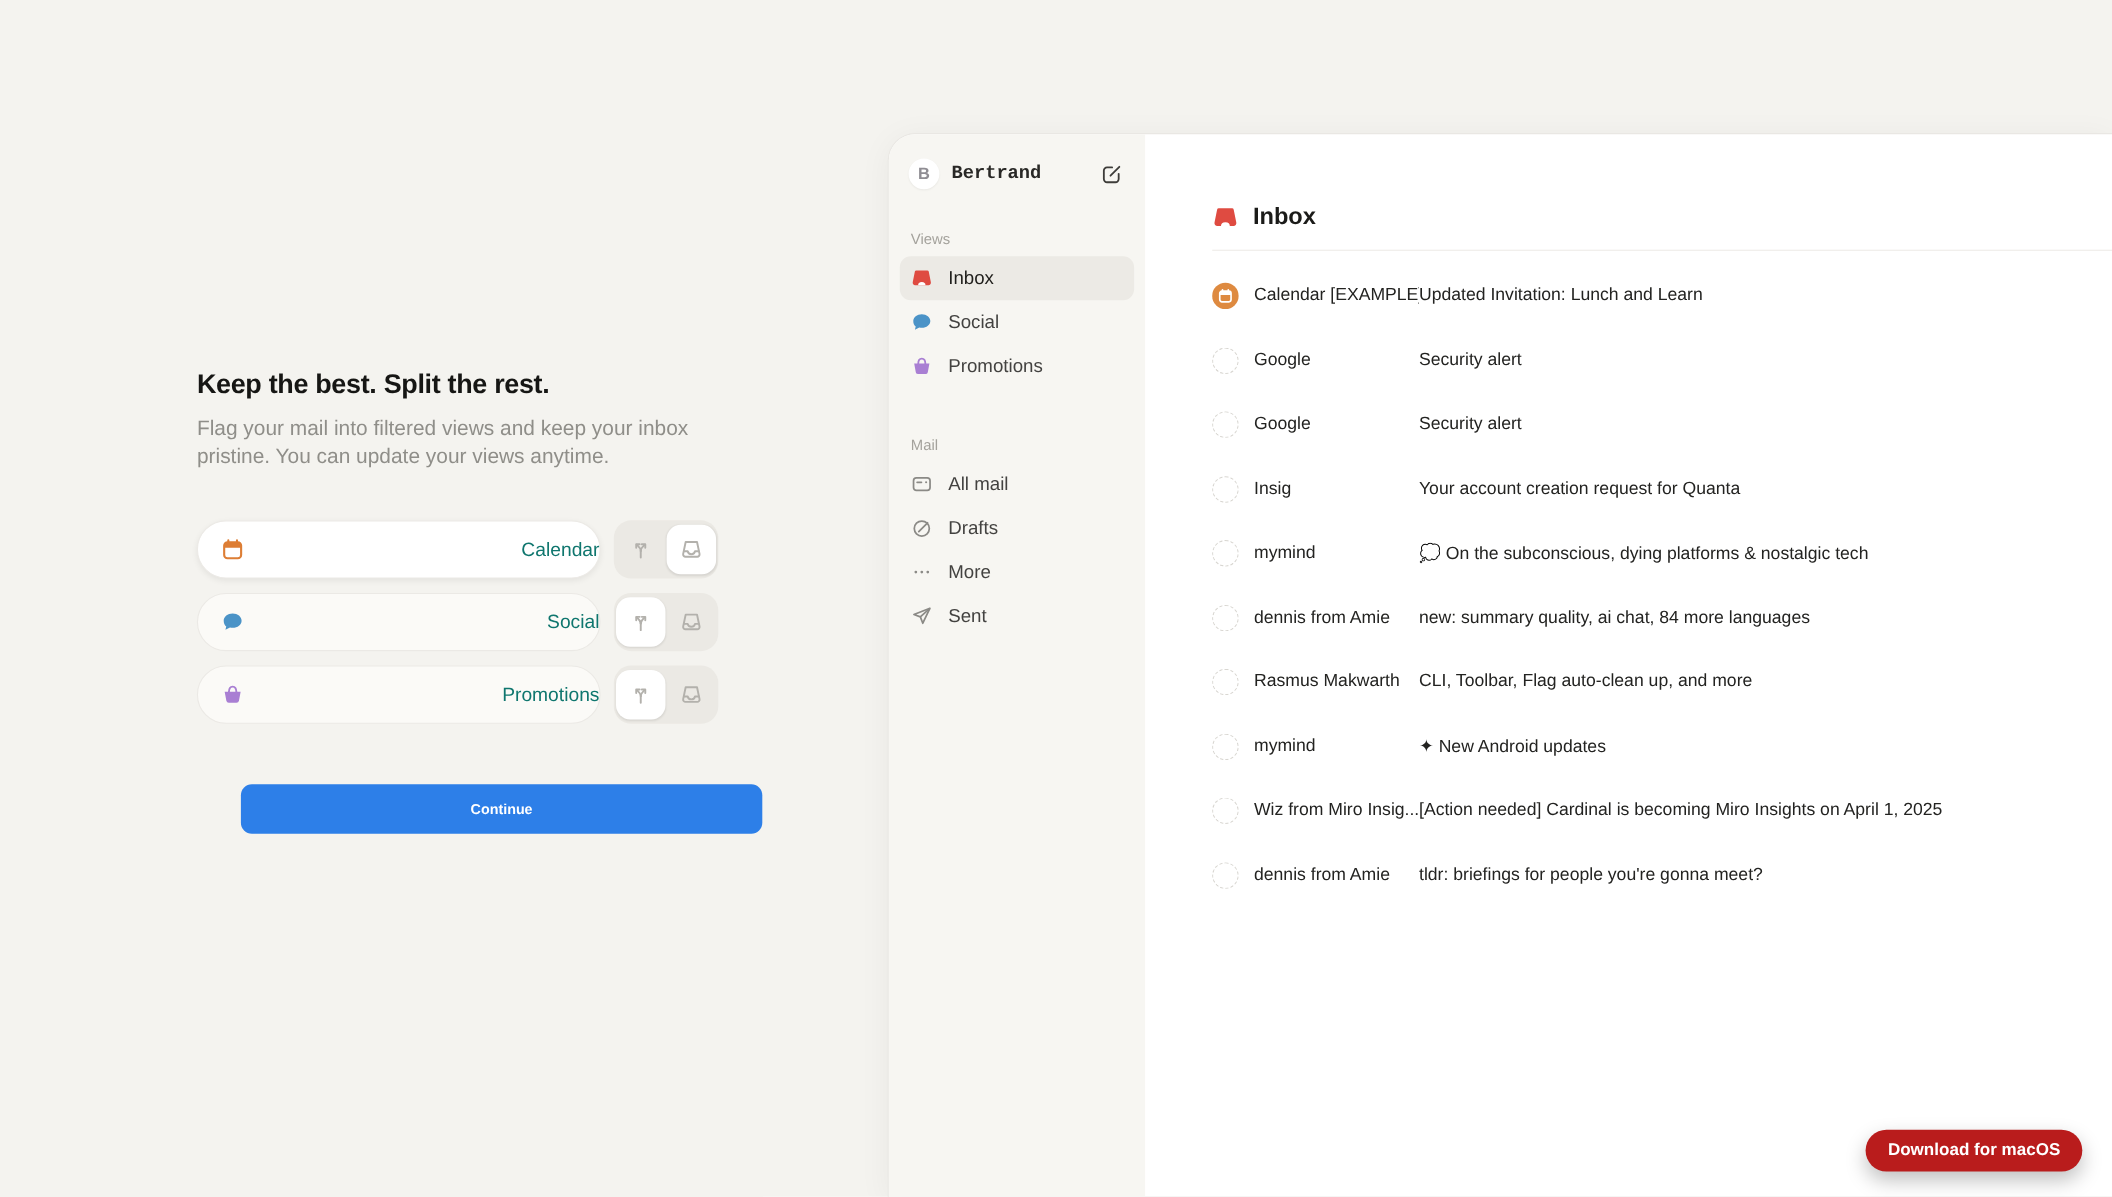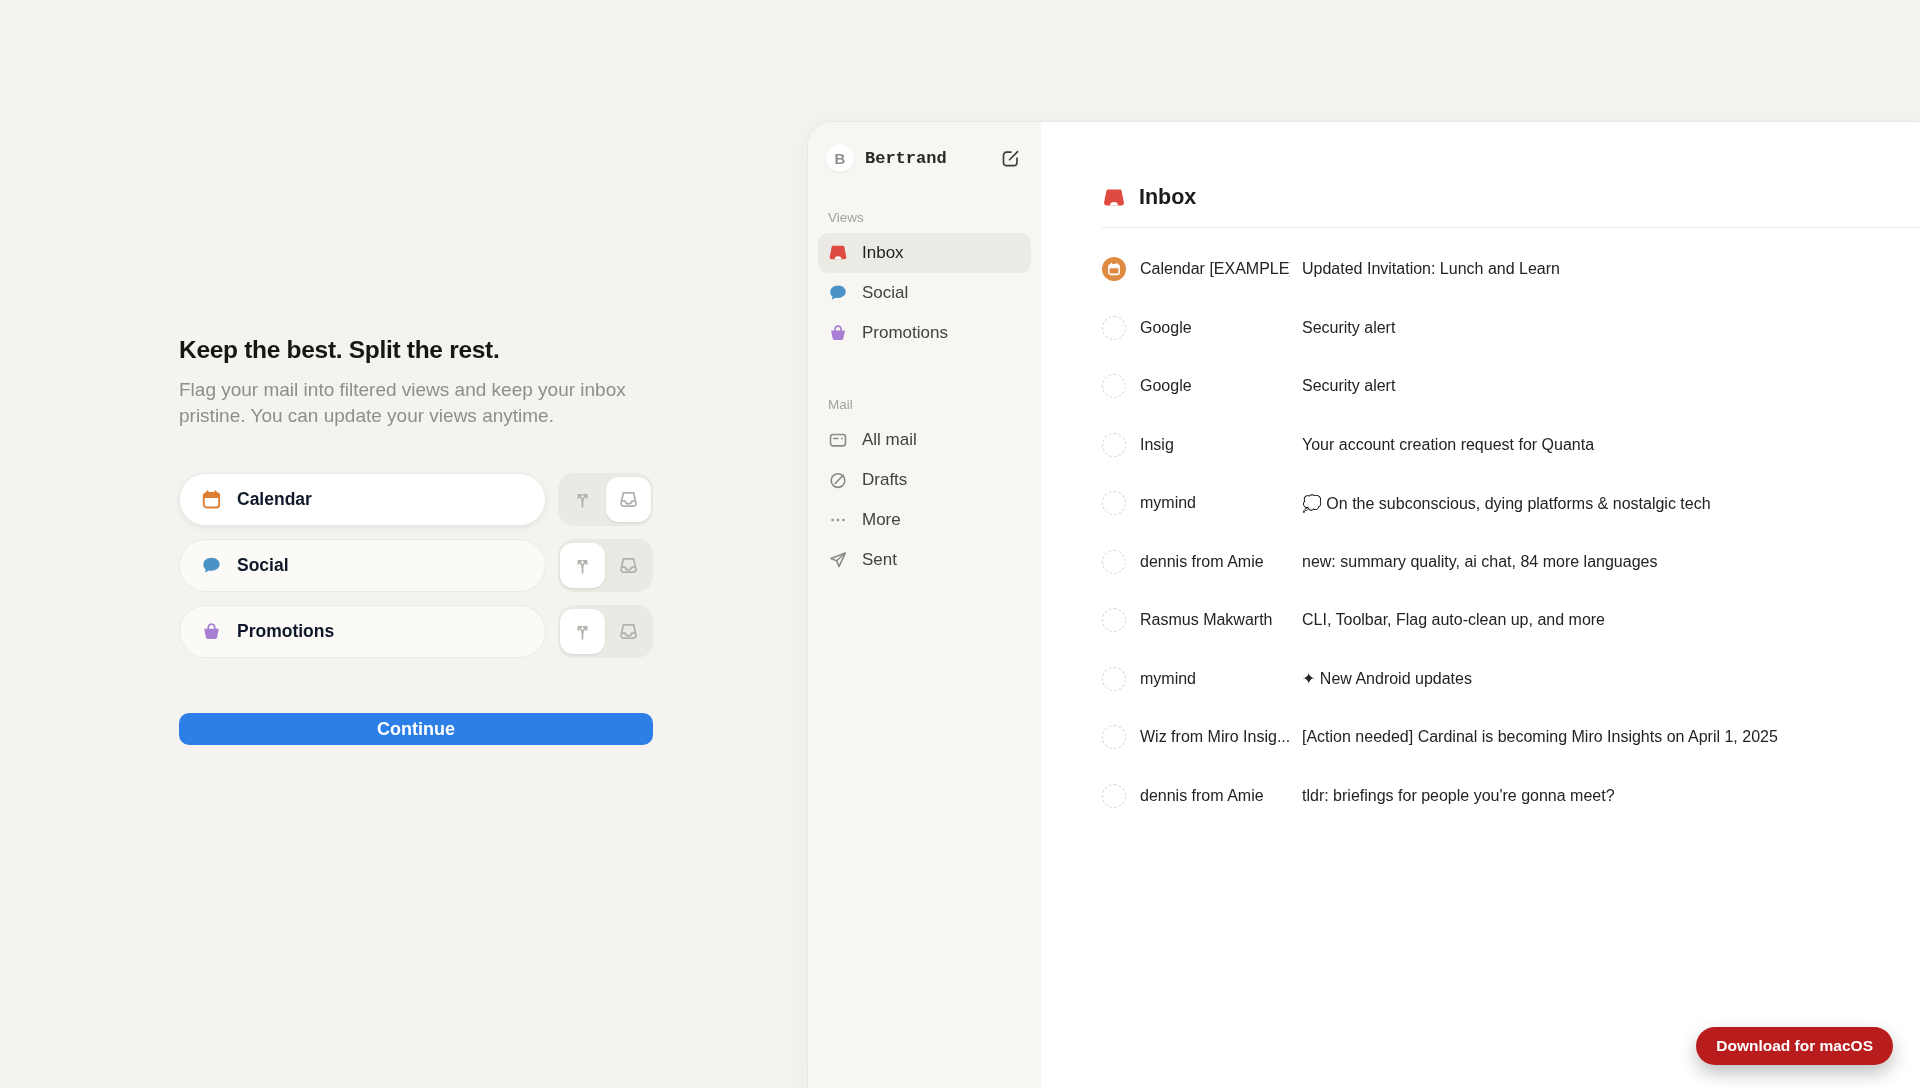--- a/index.html
+++ b/index.html
@@ -13,40 +13,40 @@
 
   
   .onboarding { position:absolute; left:179px; top:336px; width:474px; }
   .ob-title { font-size:24.5px; font-weight:700; color:#161614; margin:0 0 13px; letter-spacing:-0.3px; }
   .ob-subtitle { font-size:19px; line-height:26px; color:#8f8e89; margin:0 0 44px; width:452px; }
   .view-row { display:flex; align-items:center; gap:12px; margin-bottom:13px; }
   .pill {
     width:368px; height:53px; border-radius:27px;
     background:#fbfaf7; border:1px solid #ebe9e5;
     display:flex; align-items:center; padding-left:21px; gap:15px;
-    font-size:17.5px; font-weight:700; color:#0f172a; cursor:pointer;
+    font-size:17.5px; font-weight:400; color:#0f766e; cursor:pointer;justify-content:space-between;
   }
   .pill.white { background:#ffffff; border-color:#eceae6; box-shadow:0 2px 6px rgba(0,0,0,.07); }
   .pill .p-icon { width:21px; height:21px; display:flex; }
   .toggle {
     width:95px; height:53px; border-radius:16px; background:#ebe9e4;
     display:flex; align-items:center; justify-content:center; gap:1px; flex-shrink:0;
   }
   .seg {
     width:45px; height:45px; border-radius:13px;
     display:flex; align-items:center; justify-content:center;
     color:#b3b1ac; cursor:pointer;
   }
   .seg.selected { background:#ffffff; box-shadow:0 1px 2px rgba(0,0,0,.09); }
   .seg svg { width:21px; height:21px; }
   .continue-btn {
-    margin-top:55px; width:474px; height:32px; border-radius:10px;
-    background:#2d7fe8; color:#fff; font-size:18px; font-weight:700;
+    margin-top:55px; width:474px; height:45px; border-radius:10px;
+    background:#2d7fe8; color:#fff; font-size:13px; font-weight:700;
     display:flex; align-items:center; justify-content:center;
-    border:none; cursor:pointer; font-family:inherit;
+    border:none; cursor:pointer; font-family:inherit;margin-left:40px;
   }
 
   
   .app-panel {
     position:absolute; left:808px; top:122px; width:1112px; height:966px;
     background:#fff; border-top-left-radius:24px;
     box-shadow:0 0 0 1px #e9e7e3, 0 4px 30px rgba(0,0,0,.05);
     display:flex; overflow:hidden;
   }
   .sidebar { width:233px; background:#f7f6f2; padding:22px 10px 0; flex-shrink:0; }
@@ -75,21 +75,21 @@
   .main-header .hdr-icon { width:24px; height:24px; display:flex; }
   .main-title { font-size:21.5px; font-weight:700; color:#1b1b19; }
   .divider { height:1px; background:#eeece8; margin-top:17px; }
   .email-list { margin-top:12px; }
   .email-row { height:58.5px; display:flex; align-items:center; cursor:pointer; }
   .row-avatar { width:24px; height:24px; border-radius:50%; flex-shrink:0; }
   .row-avatar.dashed { border:1.5px dashed #d9d7d2; background:transparent; }
   .row-avatar.cal { background:#de8a40; display:flex; align-items:center; justify-content:center; }
   .row-avatar.cal svg { width:14px; height:14px; }
   .sender { width:150px; margin-left:14px; font-size:16px; color:#232321; white-space:nowrap; overflow:hidden; flex-shrink:0; }
-  .subject { margin-left:12px; font-size:16px; color:#232321; white-space:nowrap; }
+  .subject { font-size:16px; color:#232321; white-space:nowrap; }
 
   .download-pill {
     position:absolute; right:27px; bottom:23px; height:38px; padding:0 20px;
     border-radius:19px; background:#b91c1c; color:#fff; font-size:15.5px; font-weight:600;
     display:flex; align-items:center; box-shadow:0 8px 18px rgba(0,0,0,.25);
     cursor:pointer; z-index:10;
   }
 
   .c-orange { color:#dd7e35; }
   .c-blue   { color:#4b93c7; }

